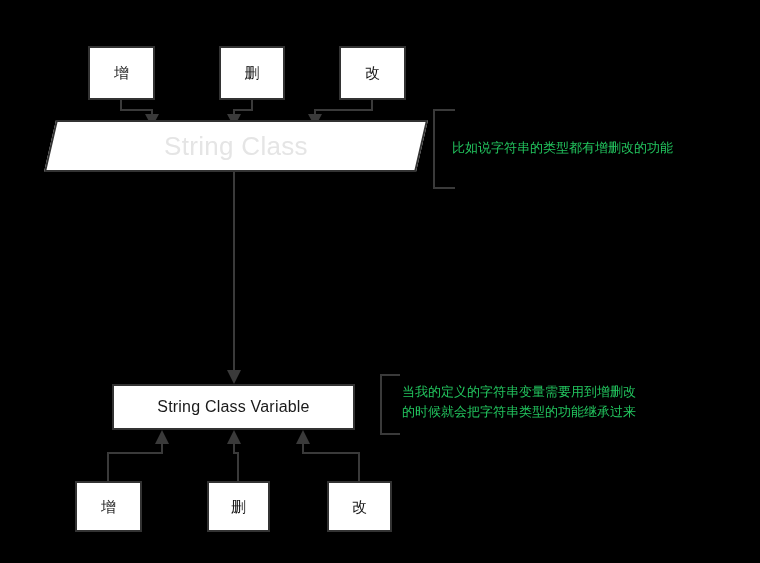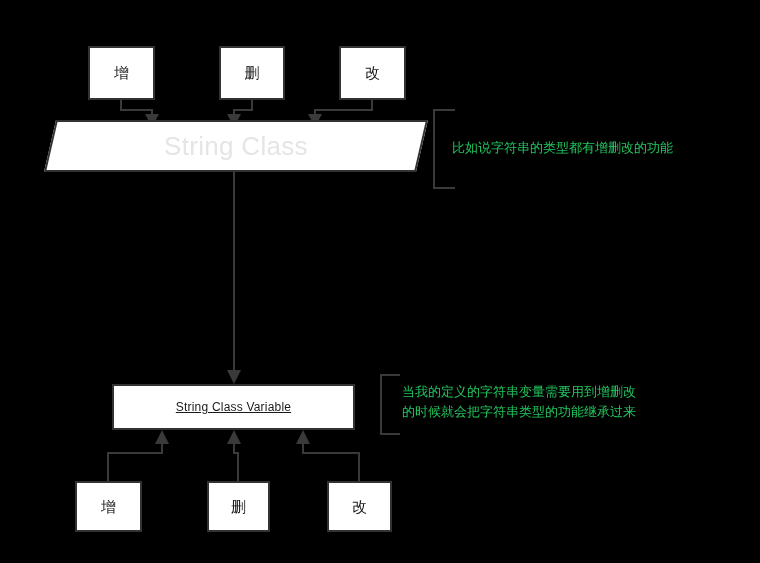--- a/index.html
+++ b/index.html
@@ -28,23 +28,22 @@
     justify-content: center;
     color: #1a1a1a;
     line-height: 1.2;
     user-select: none;
   }
   .node-cjk {
     font-size: 15px;
     font-family: "DejaVu Sans", "Liberation Sans", sans-serif;
   }
   .node-title {
-    font-size: 12px;
+    font-size: 16px;
     letter-spacing: 0.2px;
-    text-decoration: underline;
   }
 
   
   .para-wrap {
     position: absolute;
   }
   .para-shape {
     position: absolute;
     inset: 0;
     background: #ffffff;

